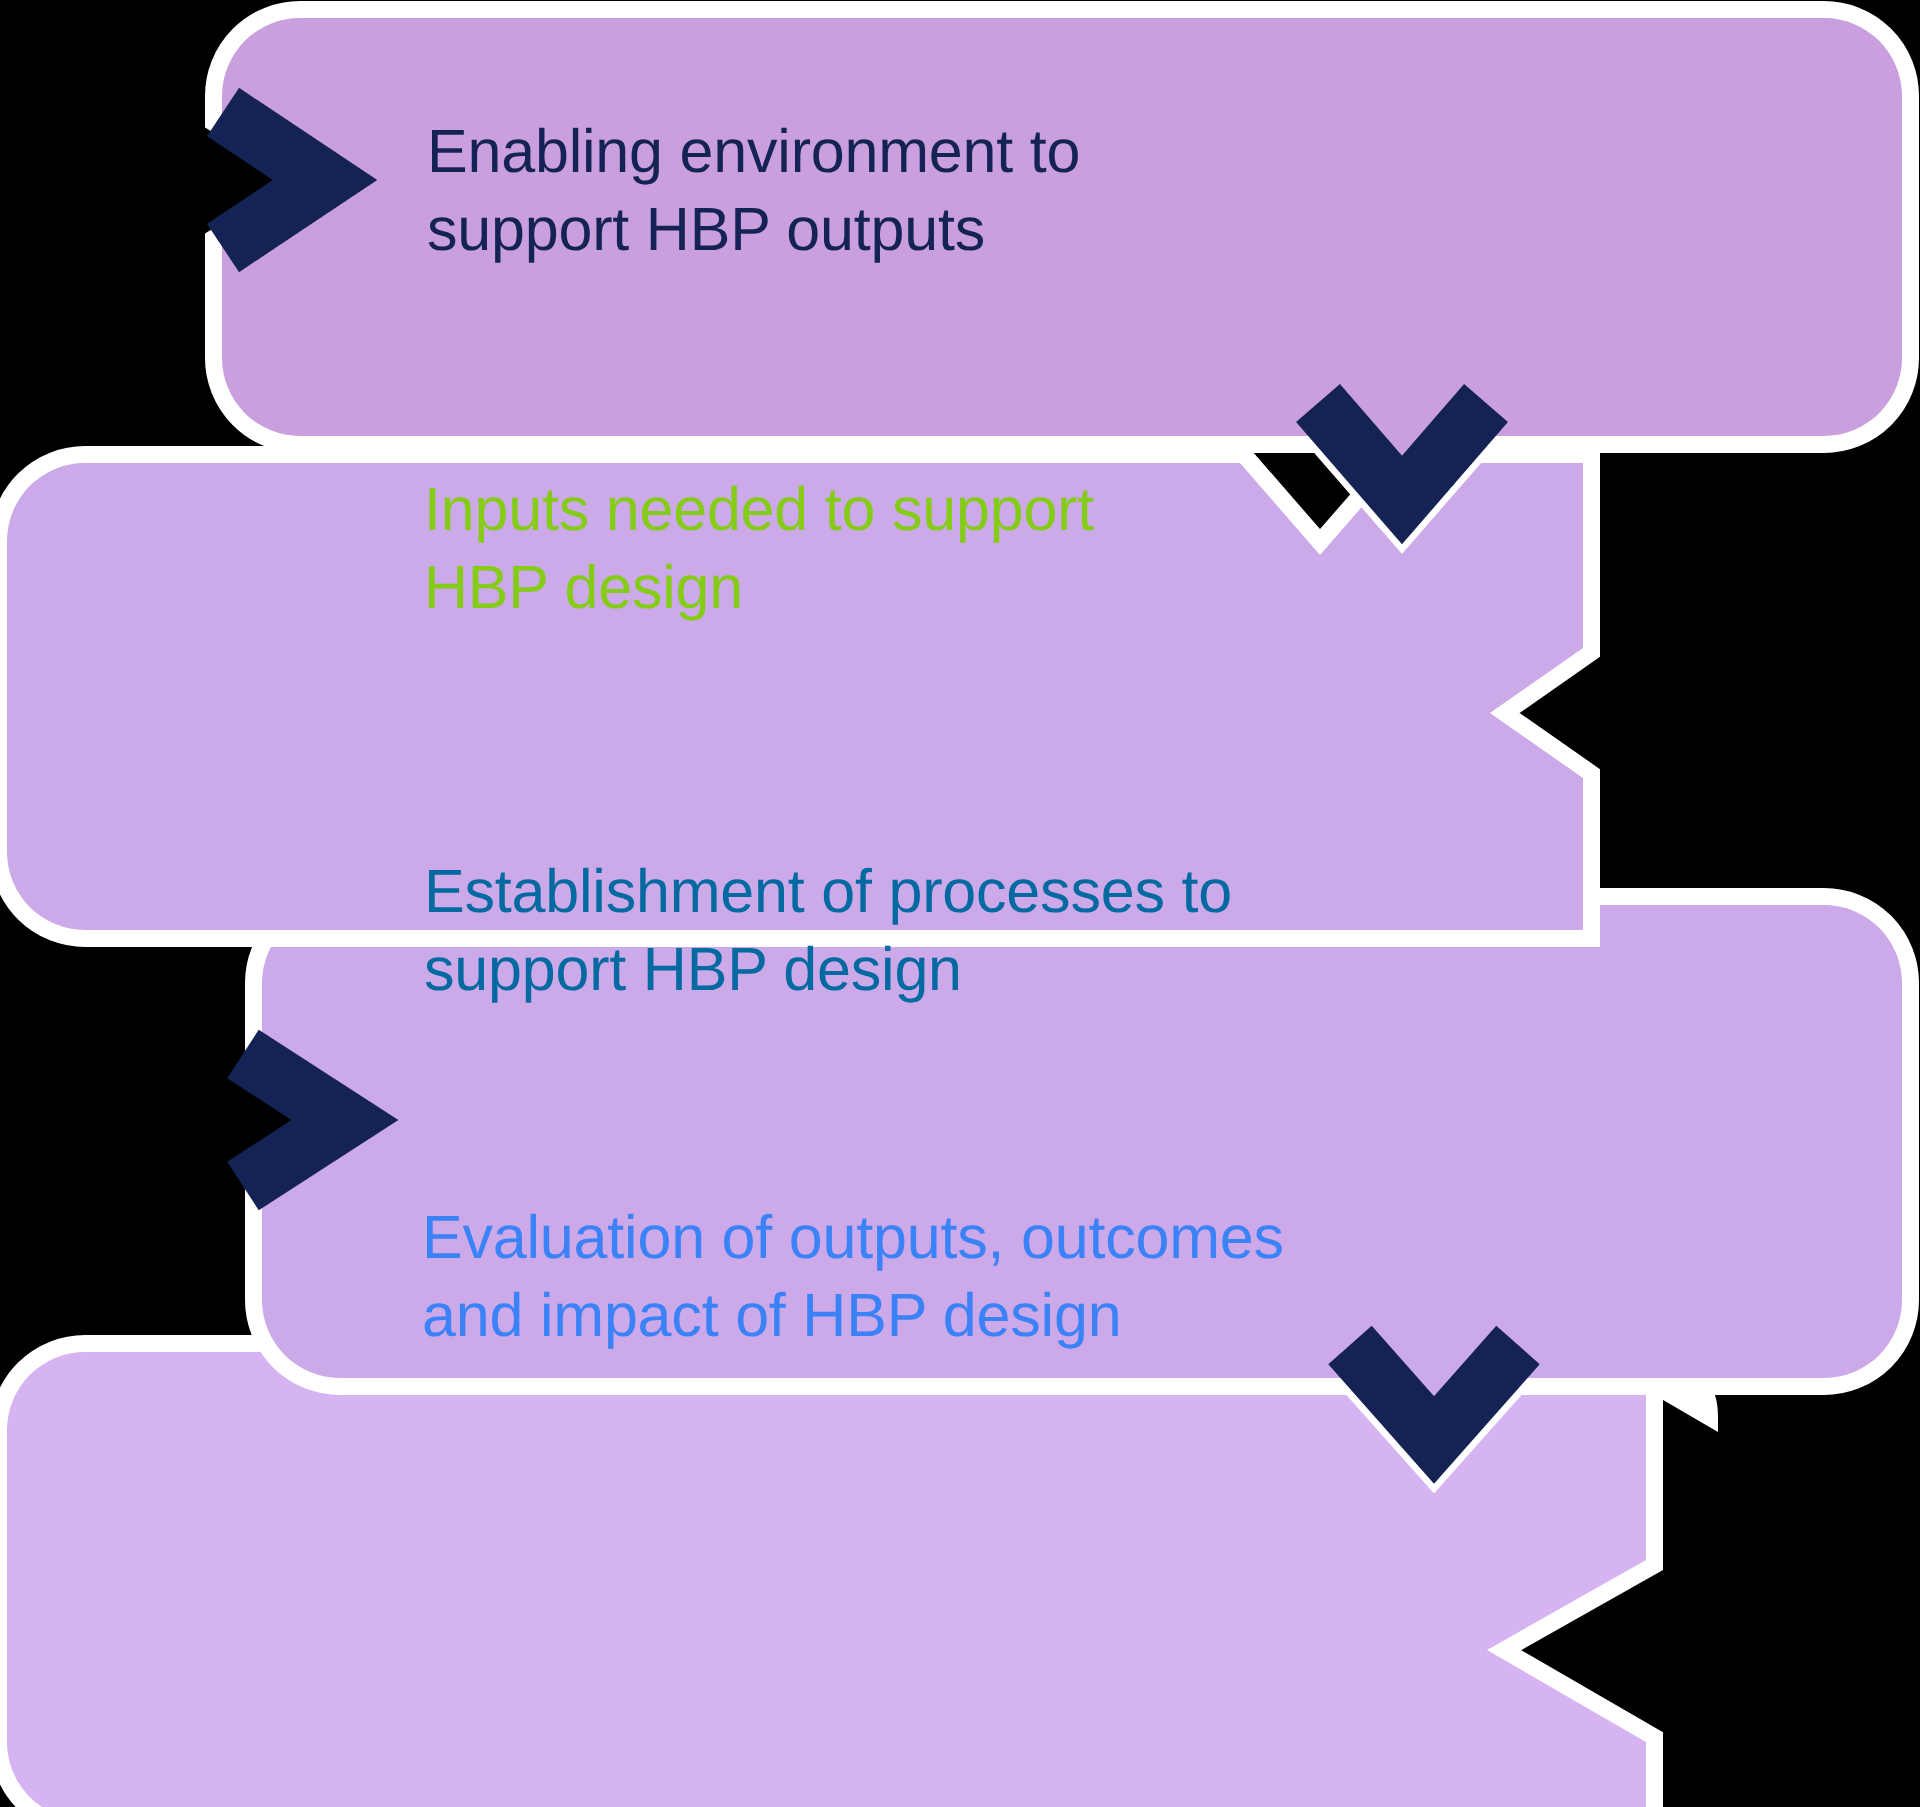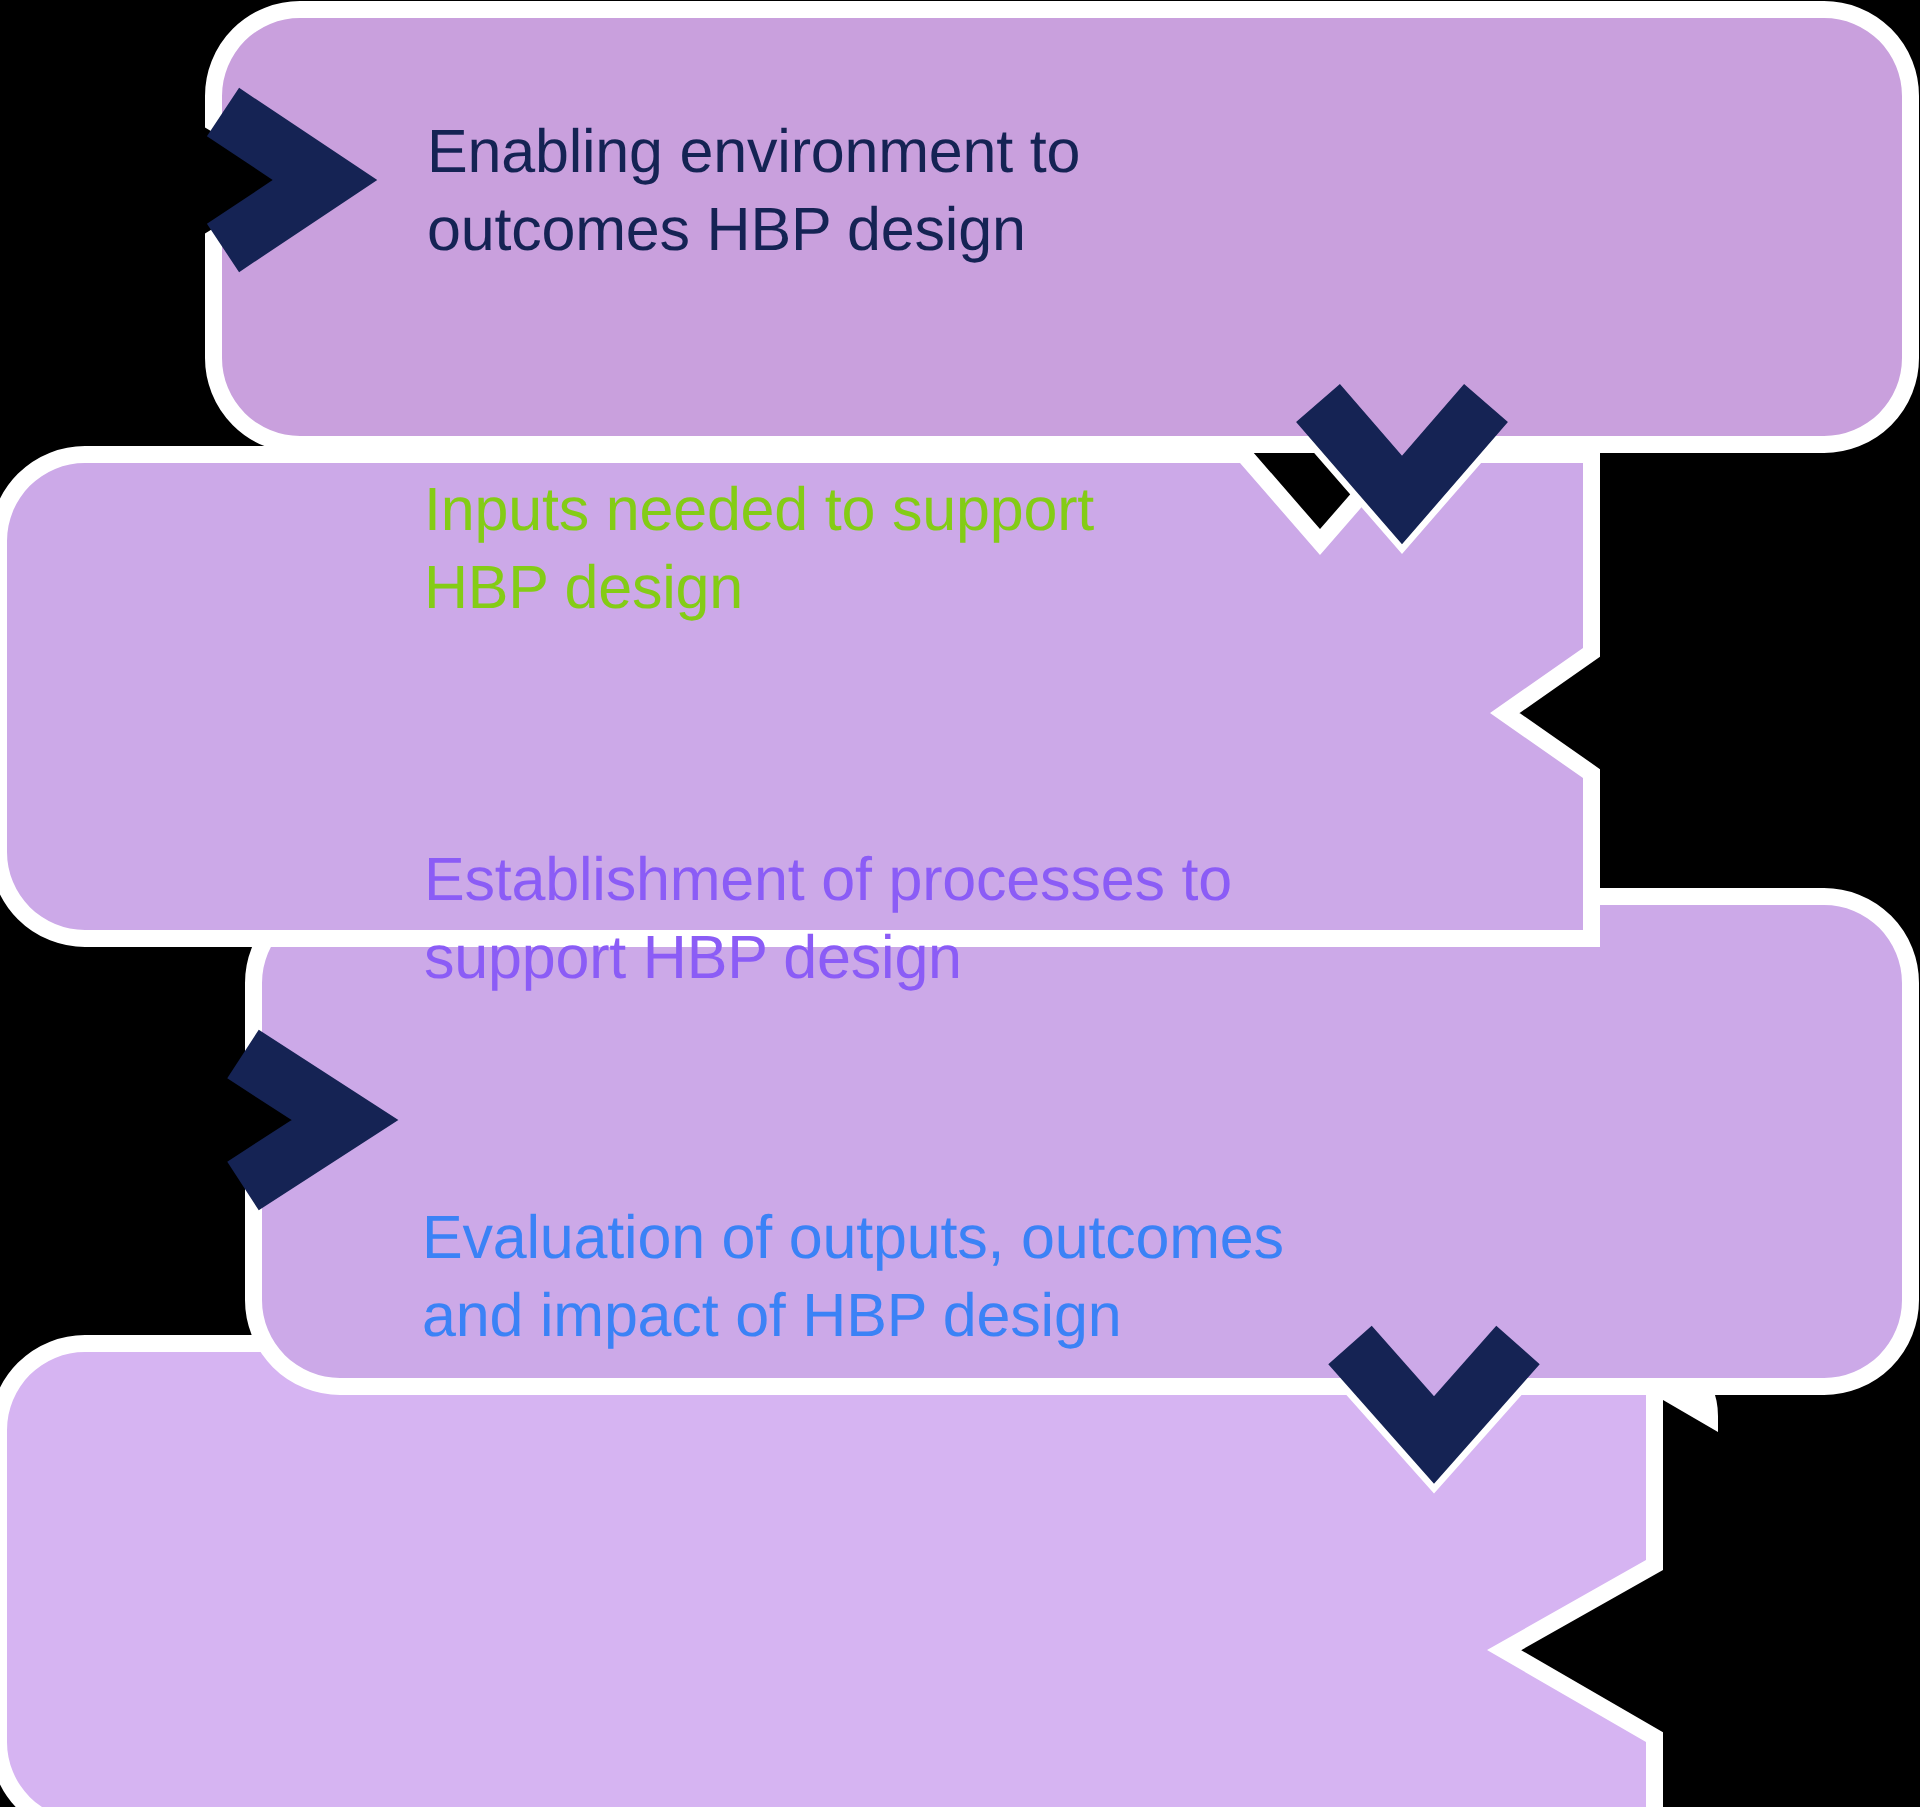--- a/index.html
+++ b/index.html
@@ -204,22 +204,22 @@
 
       <path fill="none" stroke="#152354" stroke-width="58" stroke-linejoin="miter" stroke-linecap="butt" d="M 223,112 L 325,180 L 223,248"></path>
 
       <path fill="none" stroke="#152354" stroke-width="58" stroke-linejoin="miter" stroke-linecap="butt" d="M 1318,403 L 1402,500 L 1486,403"></path>
     </g>
 
   </svg>
 
   <div class="text-layer">
     <div class="step-label" id="label-0" style="color: rgb(21, 35, 84);">Enabling environment to
-outcomes HBP design</div>
+support HBP outputs</div>
     <div class="step-label" id="label-1" style="color: #84cc16;">Inputs needed to support
 HBP design</div>
-    <div class="step-label" id="label-2" style="color: #8b5cf6;">Establishment of processes to
+    <div class="step-label" id="label-2" style="color: #0369a1; margin-top: 12px;">Establishment of processes to
 support HBP design</div>
     <div class="step-label" id="label-3" style="color: #3b82f6;">Evaluation of outputs, outcomes
 and impact of HBP design</div>
   </div>
 
 </div>
 
 </body></html>

